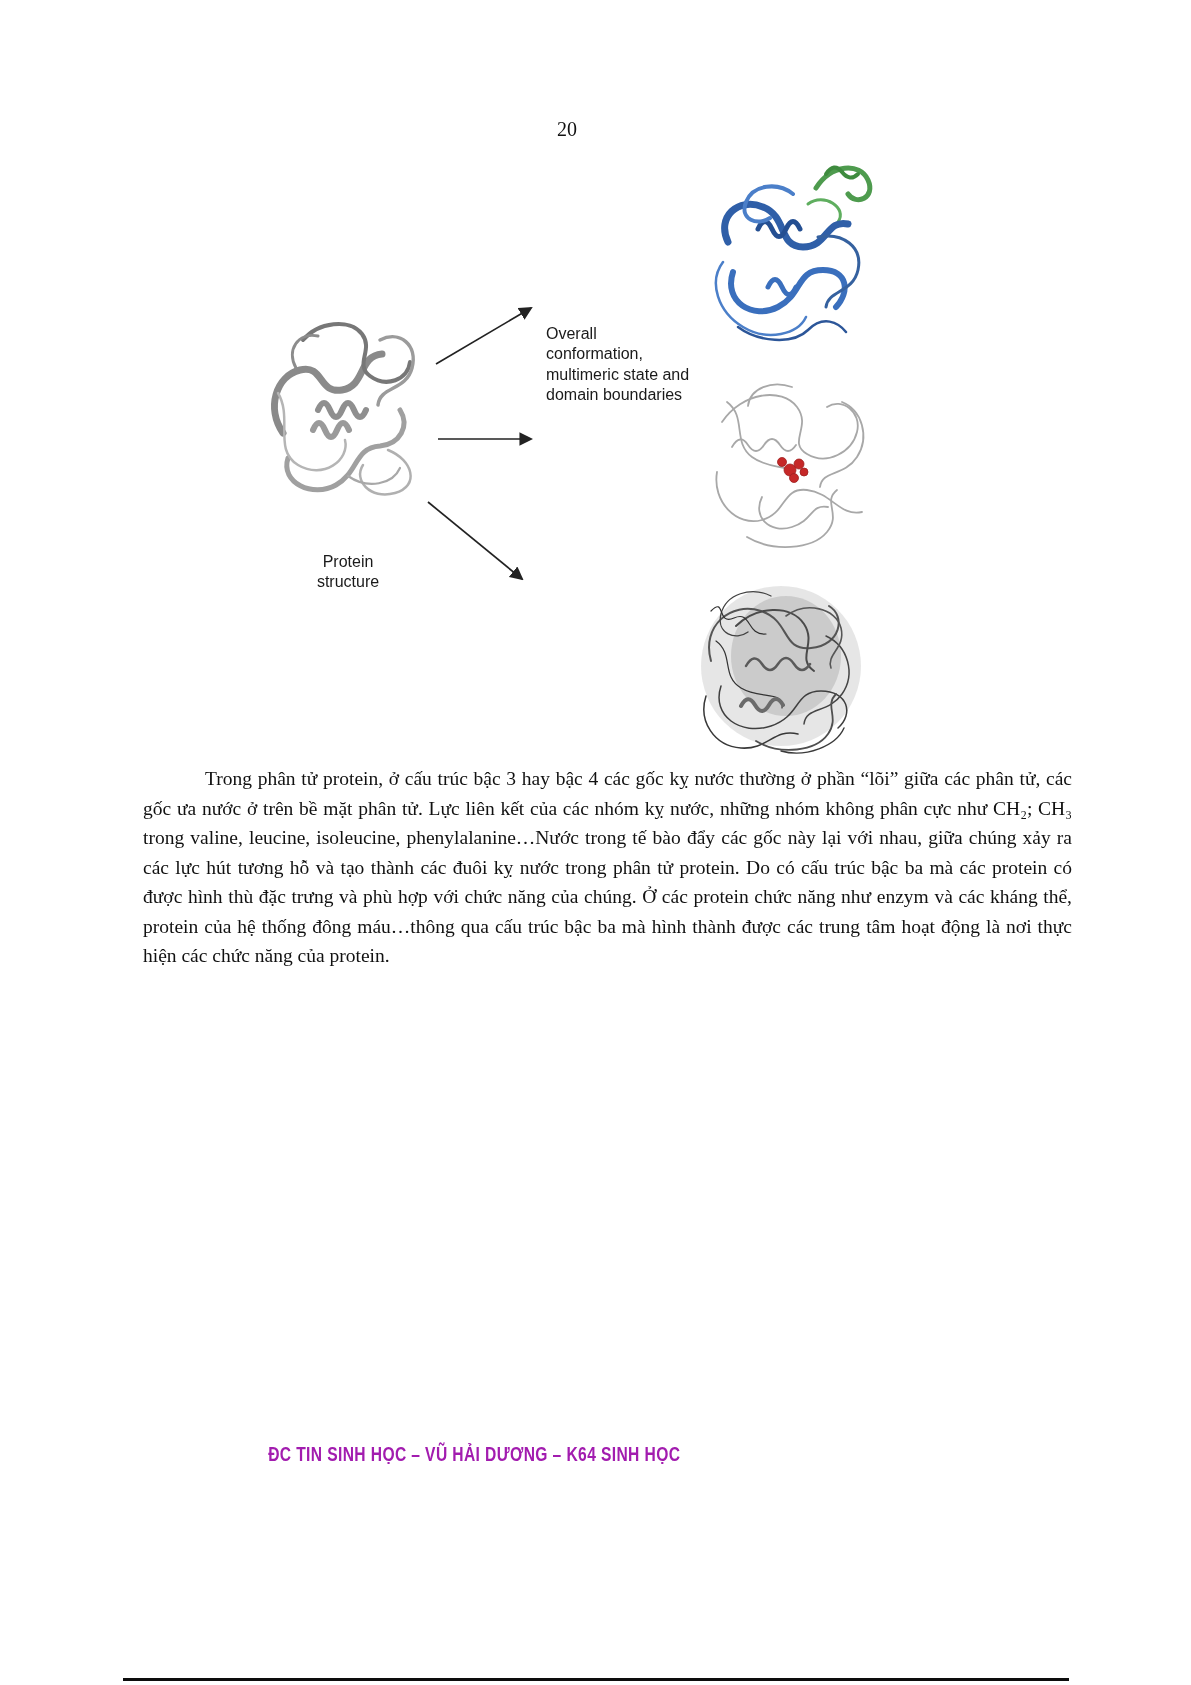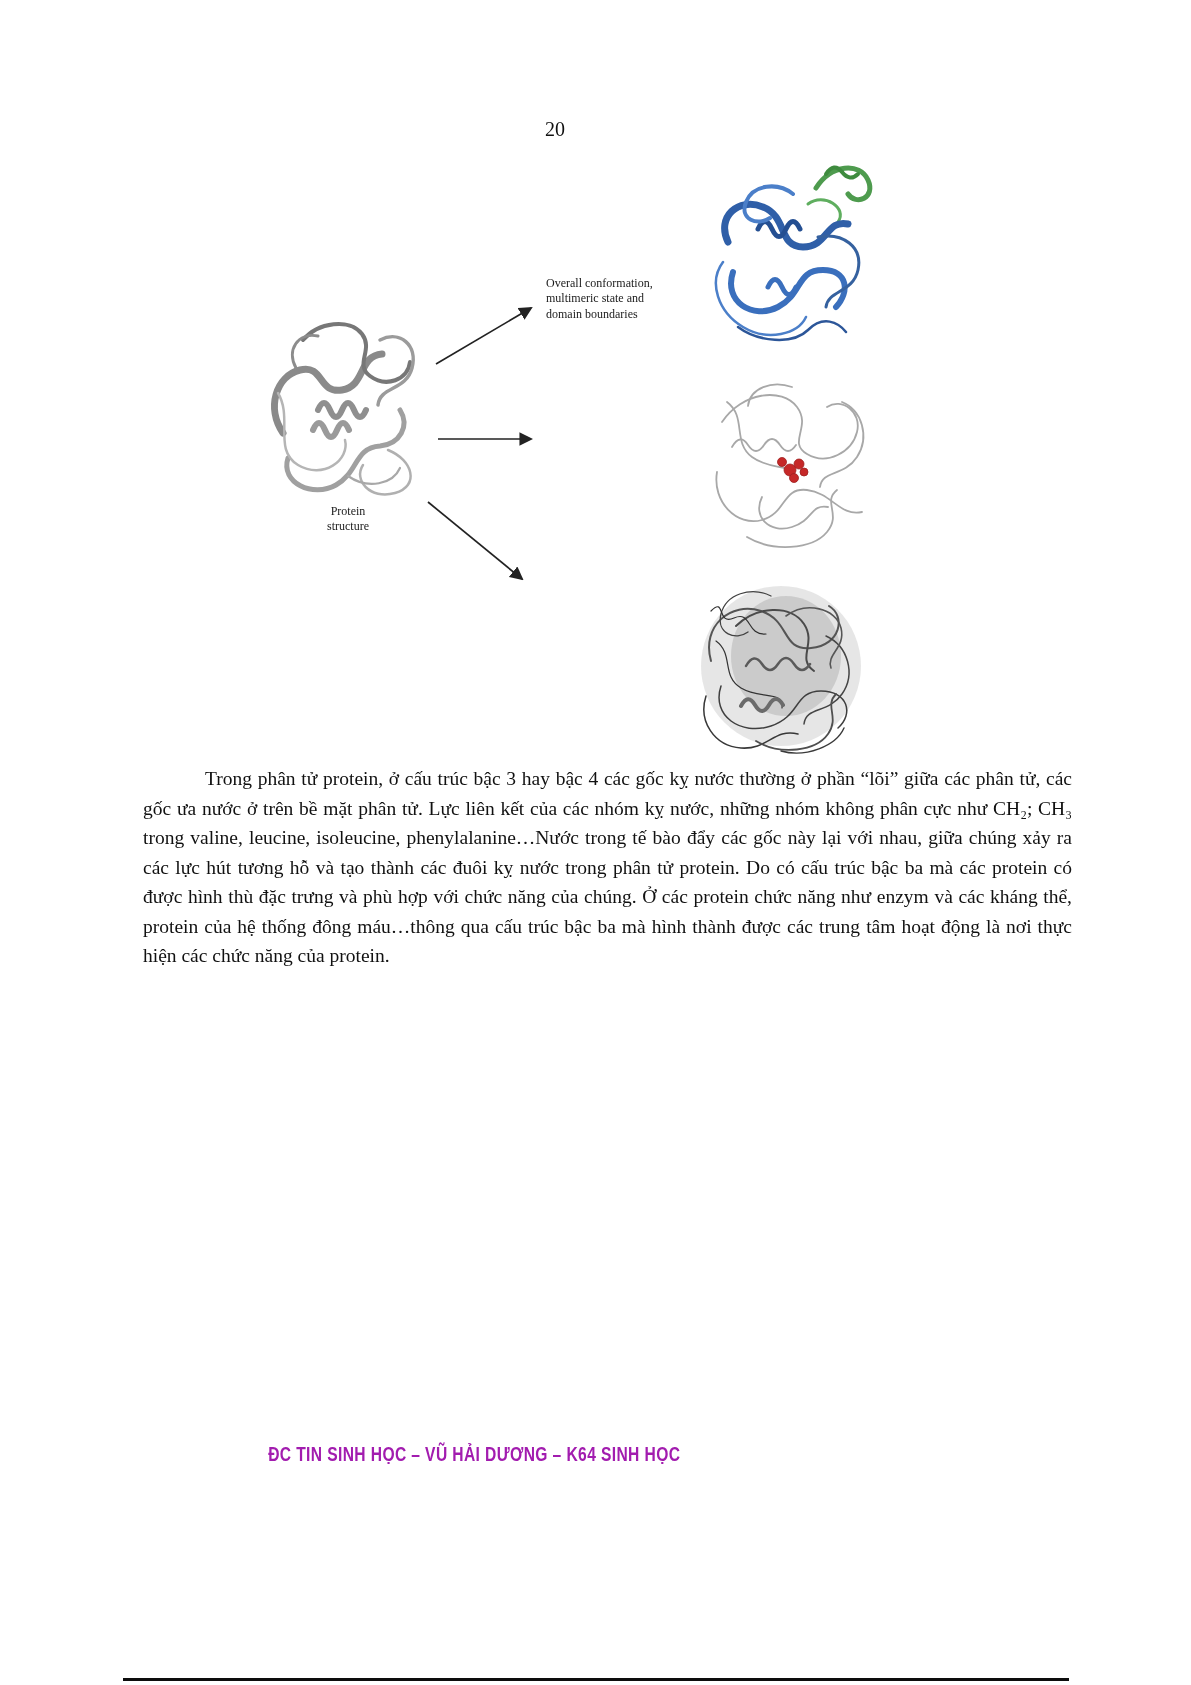--- a/index.html
+++ b/index.html
@@ -9,20 +9,21 @@
     font-family: "Liberation Serif", serif;
     color: #111;
     overflow: hidden;
   }
 
   .page-number {
     position: absolute;
     top: 118px; left: 0; width: 1110px;
     text-align: center;
     font-size: 20px;
+    padding-left: 12px;
   }
 
   
   .figure {
     position: absolute;
     top: 150px; left: 0;
     width: 1191px; height: 625px;
   }
   .figure svg.arrows {
     position: absolute; top: 0; left: 0;
@@ -31,25 +32,26 @@
   .protein-img { position: absolute; }
   .protein-img svg { display: block; width: 100%; height: 100%; }
 
   .img-source   { left: 258px; top: 148px; width: 178px; height: 218px; }
   .img-branch1  { left: 698px; top:   2px; width: 182px; height: 198px; }
   .img-branch2  { left: 702px; top: 212px; width: 176px; height: 200px; }
   .img-branch3  { left: 686px; top: 416px; width: 192px; height: 198px; }
 
   .fig-label {
     position: absolute;
-    font-family: Liberation Serif, serif;
-    font-size: 12px;
+    font-family: Liberation Sans, sans-serif;
+    font-size: 16px;
     line-height: 1.28;
     color: #1a1a1a;
     white-space: pre-line;
+    margin-top: 48px;
   }
   .label-source  { left: 268px; top: 354px; width: 160px; text-align: center; }
   .label-branch1 { left: 546px; top: 126px; width: 150px; }
   .label-branch2 { left: 546px; top: 262px; width: 140px; }
   .label-branch3 { left: 538px; top: 422px; width: 130px; }
 
   
   .body-paragraph {
     position: absolute;
     left: 131px; top: 752px;

